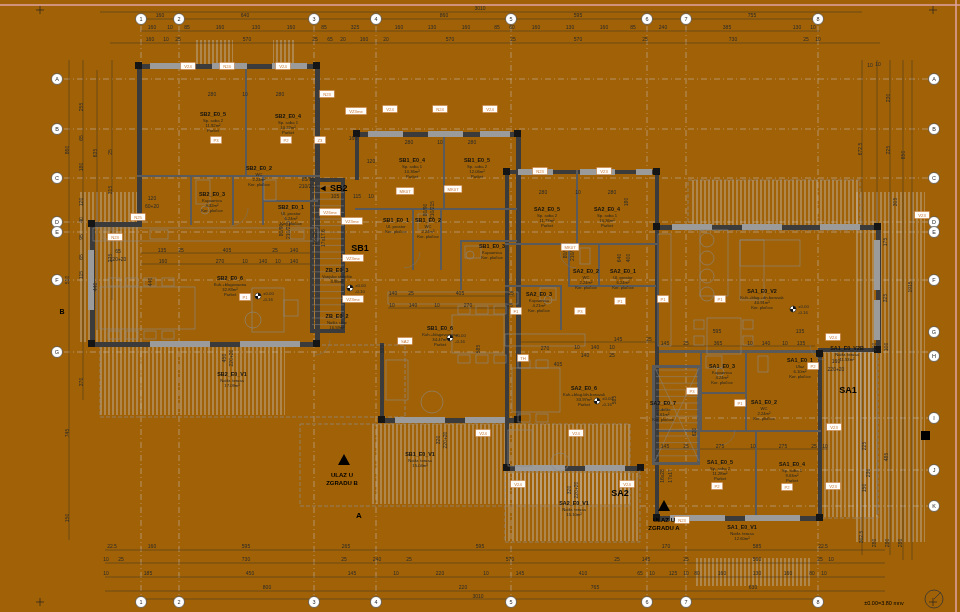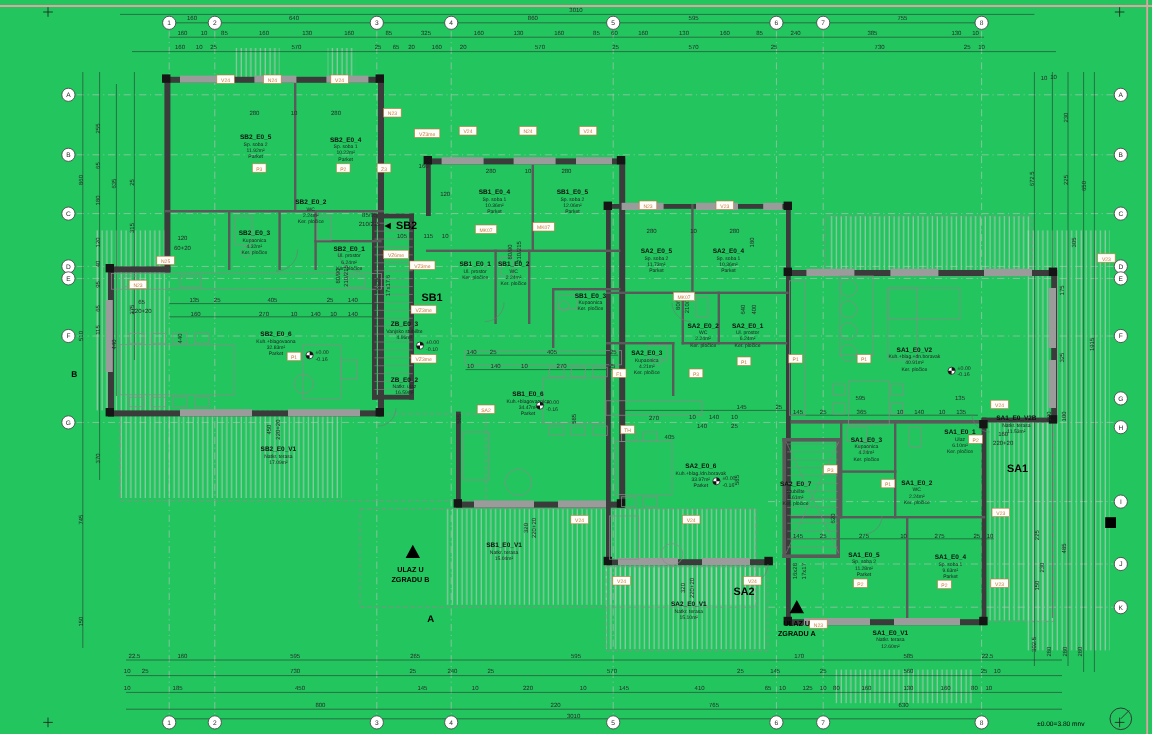--- a/index.html
+++ b/index.html
@@ -1,16 +1,16 @@
 <!DOCTYPE html>
 <html><head>
 <meta charset="utf-8">
 <style>
   html,body{margin:0;padding:0;background:#e9e9e9;}
-  .canvas{position:relative;width:960px;height:612px;background:#22c55e;overflow:hidden;
+  .canvas{position:relative;width:960px;height:612px;background:#a16207;overflow:hidden;
           font-family:"Liberation Sans", sans-serif;}
   svg text{font-family:"Liberation Sans", sans-serif;}
 </style>
 </head>
 <body>
 
 <div class="canvas">
   <svg id="plan-svg" width="960" height="612" viewBox="0 0 960 612">
       <defs>
         <pattern id="hv" width="4" height="4" patternUnits="userSpaceOnUse">

